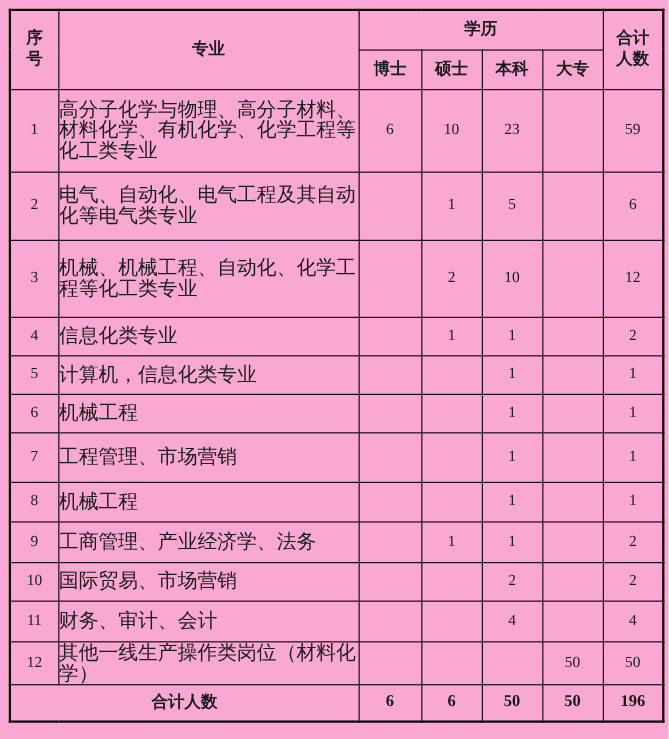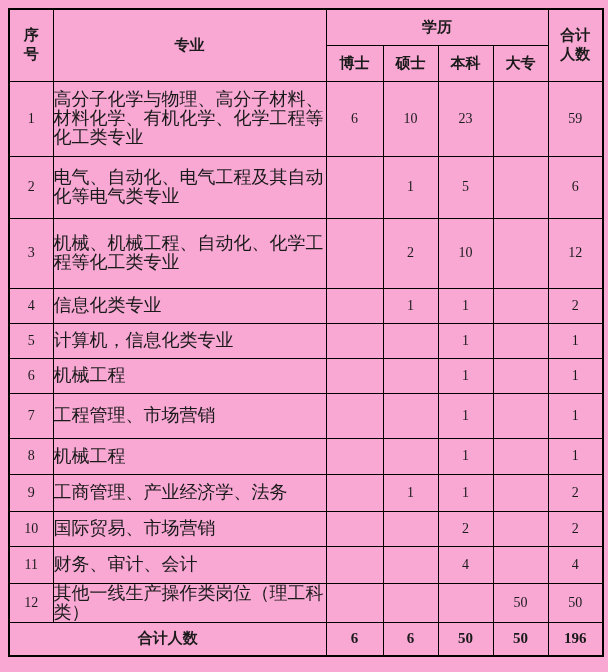--- a/index.html
+++ b/index.html
@@ -194,21 +194,21 @@
       <td class="num">11</td>
       <td class="major">财务、审计、会计</td>
       <td class="val"></td>
       <td class="val"></td>
       <td class="val">4</td>
       <td class="val"></td>
       <td class="val">4</td>
     </tr>
     <tr style="height:39px">
       <td class="num">12</td>
-      <td class="major">其他一线生产操作类岗位（理工科类）</td>
+      <td class="major">其他一线生产操作类岗位（材料化学）</td>
       <td class="val"></td>
       <td class="val"></td>
       <td class="val"></td>
       <td class="val">50</td>
       <td class="val">50</td>
     </tr>
 
     <tr class="totals" style="height:34px">
       <td colspan="2">合计人数</td>
       <td>6</td>

